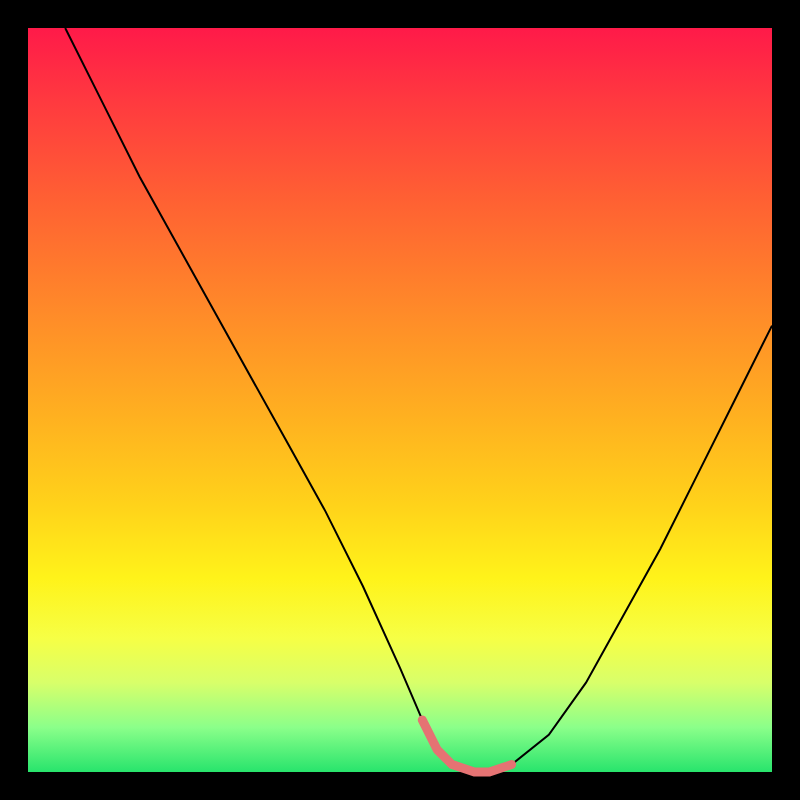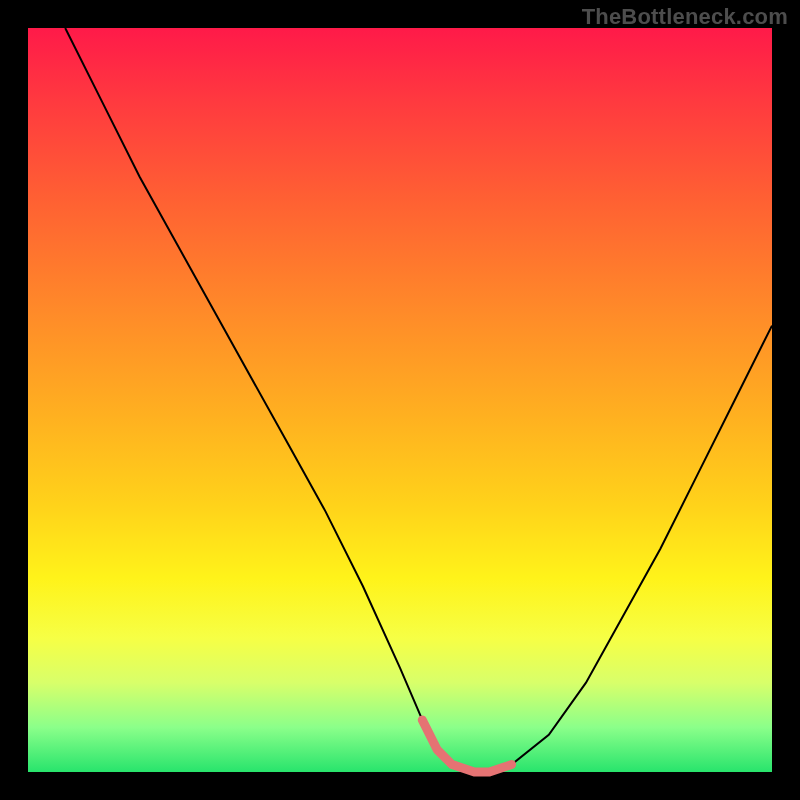--- a/index.html
+++ b/index.html
@@ -54,21 +54,20 @@
     top: 0;
     width: 744px;
     height: 744px;
     overflow: visible;
   }
 </style>
 </head>
 <body>
 
 <div class="frame">
-  <div class="watermark">TheBottleneck.com</div>
 
   <div class="plot-area">
     <svg class="curve" viewBox="0 0 744 744" preserveAspectRatio="none">
       <path id="series-0" fill="none" stroke="#000000" stroke-width="2" d="M37.2 0.0 L74.4 74.4 L111.6 148.8 L148.8 215.8 L186.0 282.7 L223.2 349.7 L260.4 416.6 L297.6 483.6 L334.8 558.0 L372.0 639.8 L394.3 691.9 L409.2 721.7 L424.1 736.6 L446.4 744.0 L461.3 744.0 L483.6 736.6 L520.8 706.8 L558.0 654.7 L595.2 587.8 L632.4 520.8 L669.6 446.4 L706.8 372.0 L744.0 297.6"></path>
       <path id="series-1" fill="none" stroke="#e57373" stroke-width="9" stroke-linecap="round" stroke-linejoin="round" d="M394.3 691.9 L409.2 721.7 L424.1 736.6 L446.4 744.0 L461.3 744.0 L483.6 736.6"></path>
     </svg>
   </div>
 </div>
 
 </body></html>

